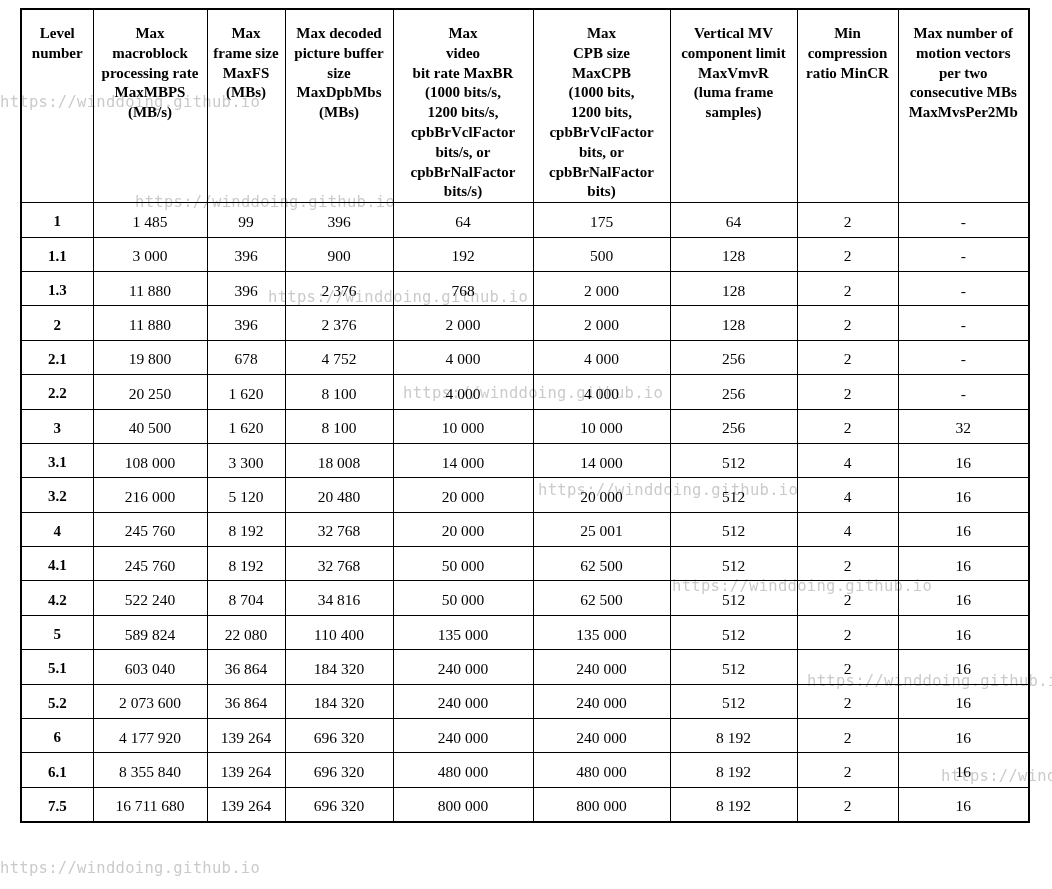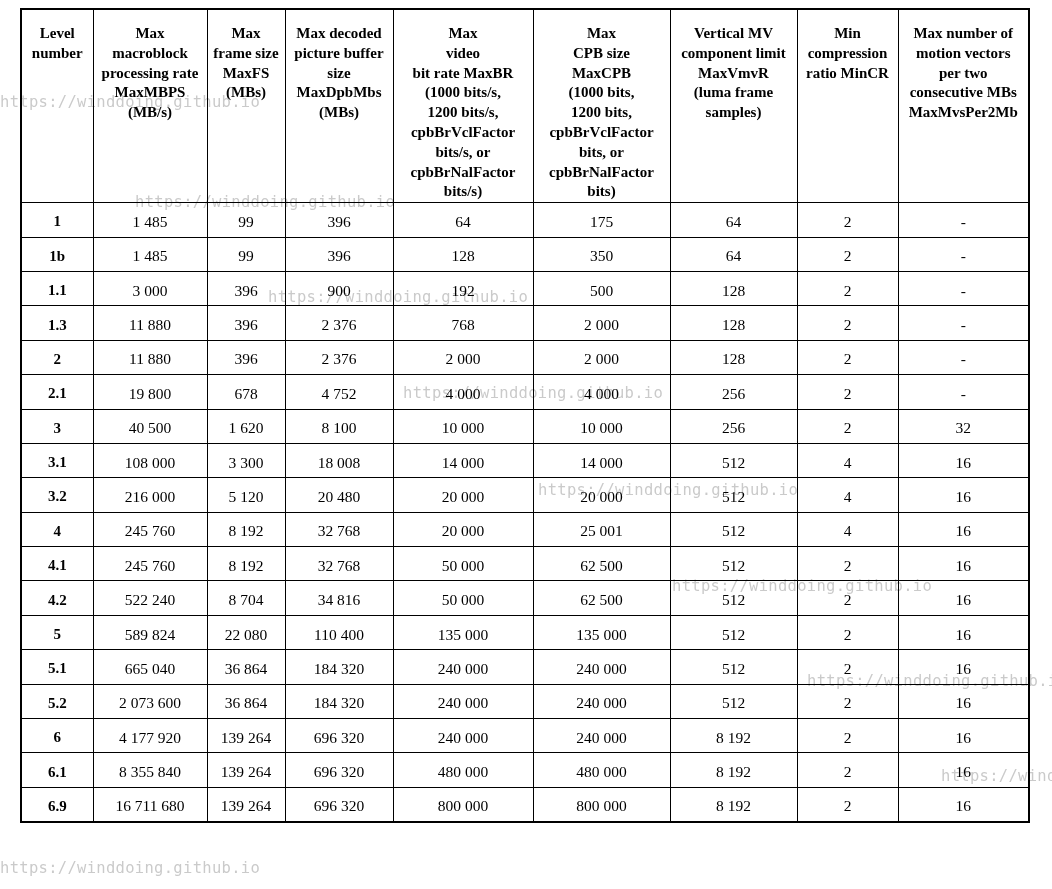--- a/index.html
+++ b/index.html
@@ -120,31 +120,20 @@
           <td class="val">1 485</td>
           <td class="val">99</td>
           <td class="val">396</td>
           <td class="val">64</td>
           <td class="val">175</td>
           <td class="val">64</td>
           <td class="val">2</td>
           <td class="val">-</td>
         </tr>
         <tr>
-          <td class="level">1b</td>
-          <td class="val">1 485</td>
-          <td class="val">99</td>
-          <td class="val">396</td>
-          <td class="val">128</td>
-          <td class="val">350</td>
-          <td class="val">64</td>
-          <td class="val">2</td>
-          <td class="val">-</td>
-        </tr>
-        <tr>
           <td class="level">1.1</td>
           <td class="val">3 000</td>
           <td class="val">396</td>
           <td class="val">900</td>
           <td class="val">192</td>
           <td class="val">500</td>
           <td class="val">128</td>
           <td class="val">2</td>
           <td class="val">-</td>
         </tr>
@@ -175,20 +164,31 @@
           <td class="val">19 800</td>
           <td class="val">678</td>
           <td class="val">4 752</td>
           <td class="val">4 000</td>
           <td class="val">4 000</td>
           <td class="val">256</td>
           <td class="val">2</td>
           <td class="val">-</td>
         </tr>
         <tr>
+          <td class="level">2.2</td>
+          <td class="val">20 250</td>
+          <td class="val">1 620</td>
+          <td class="val">8 100</td>
+          <td class="val">4 000</td>
+          <td class="val">4 000</td>
+          <td class="val">256</td>
+          <td class="val">2</td>
+          <td class="val">-</td>
+        </tr>
+        <tr>
           <td class="level">3</td>
           <td class="val">40 500</td>
           <td class="val">1 620</td>
           <td class="val">8 100</td>
           <td class="val">10 000</td>
           <td class="val">10 000</td>
           <td class="val">256</td>
           <td class="val">2</td>
           <td class="val">32</td>
         </tr>
@@ -253,21 +253,21 @@
           <td class="val">22 080</td>
           <td class="val">110 400</td>
           <td class="val">135 000</td>
           <td class="val">135 000</td>
           <td class="val">512</td>
           <td class="val">2</td>
           <td class="val">16</td>
         </tr>
         <tr>
           <td class="level">5.1</td>
-          <td class="val">665 040</td>
+          <td class="val">603 040</td>
           <td class="val">36 864</td>
           <td class="val">184 320</td>
           <td class="val">240 000</td>
           <td class="val">240 000</td>
           <td class="val">512</td>
           <td class="val">2</td>
           <td class="val">16</td>
         </tr>
         <tr>
           <td class="level">5.2</td>
@@ -296,21 +296,21 @@
           <td class="val">8 355 840</td>
           <td class="val">139 264</td>
           <td class="val">696 320</td>
           <td class="val">480 000</td>
           <td class="val">480 000</td>
           <td class="val">8 192</td>
           <td class="val">2</td>
           <td class="val">16</td>
         </tr>
         <tr>
-          <td class="level">6.9</td>
+          <td class="level">7.5</td>
           <td class="val">16 711 680</td>
           <td class="val">139 264</td>
           <td class="val">696 320</td>
           <td class="val">800 000</td>
           <td class="val">800 000</td>
           <td class="val">8 192</td>
           <td class="val">2</td>
           <td class="val">16</td>
         </tr>
       </tbody>

